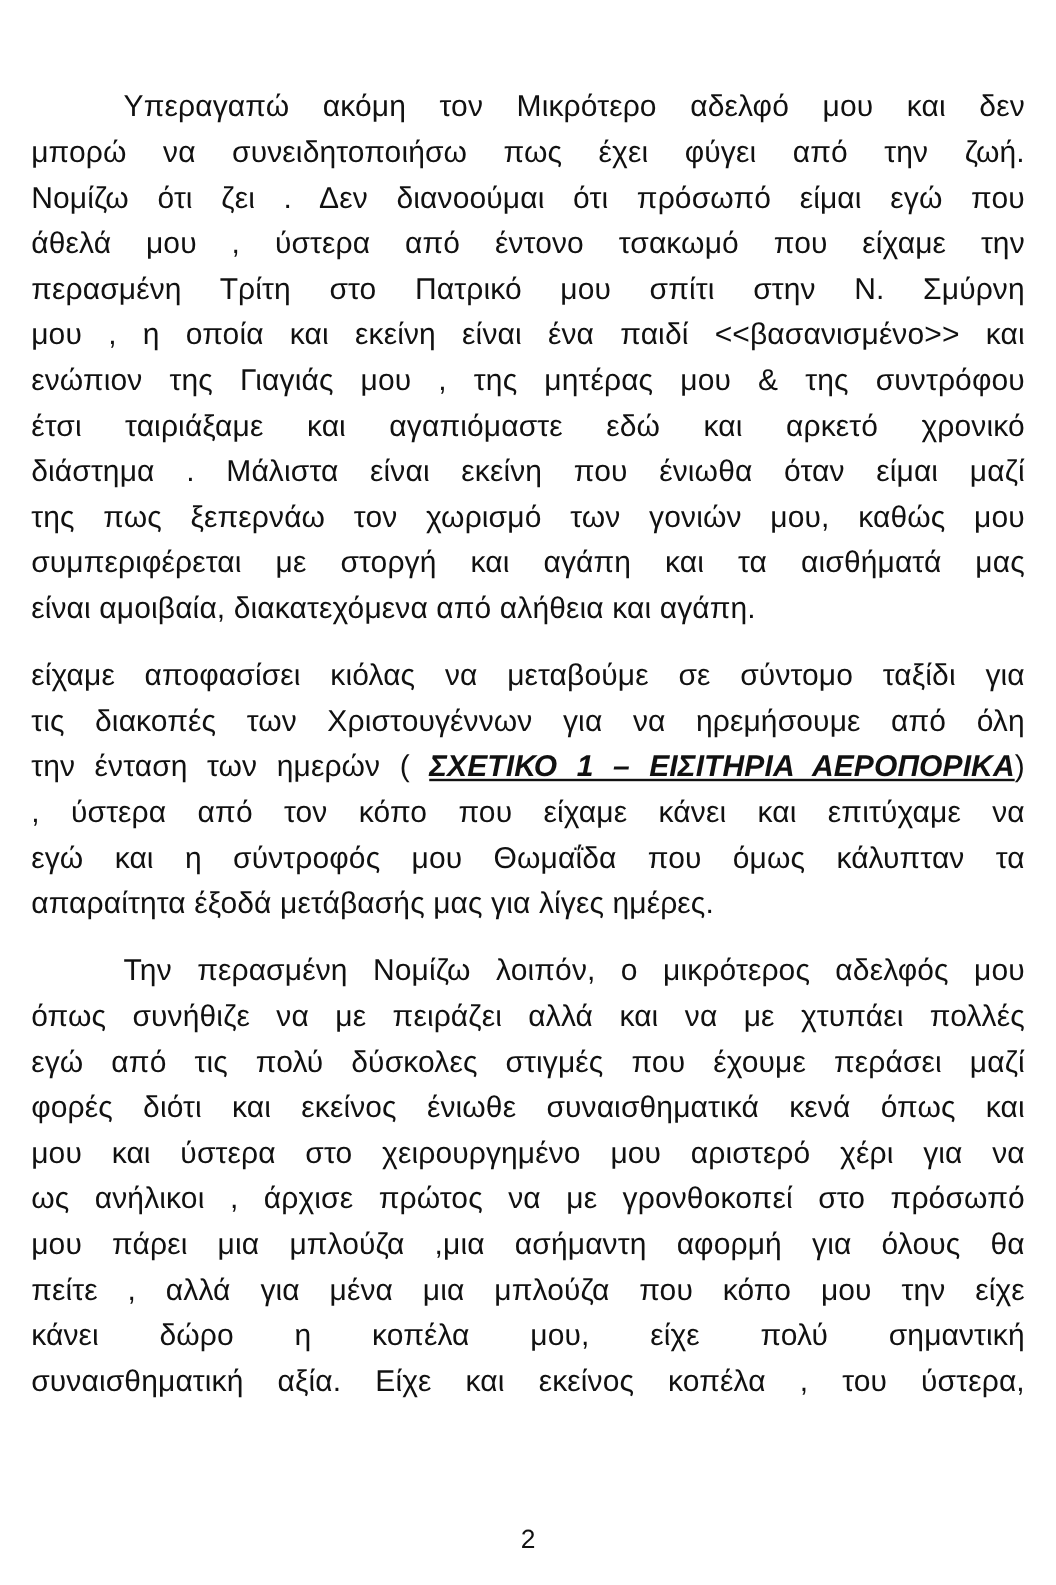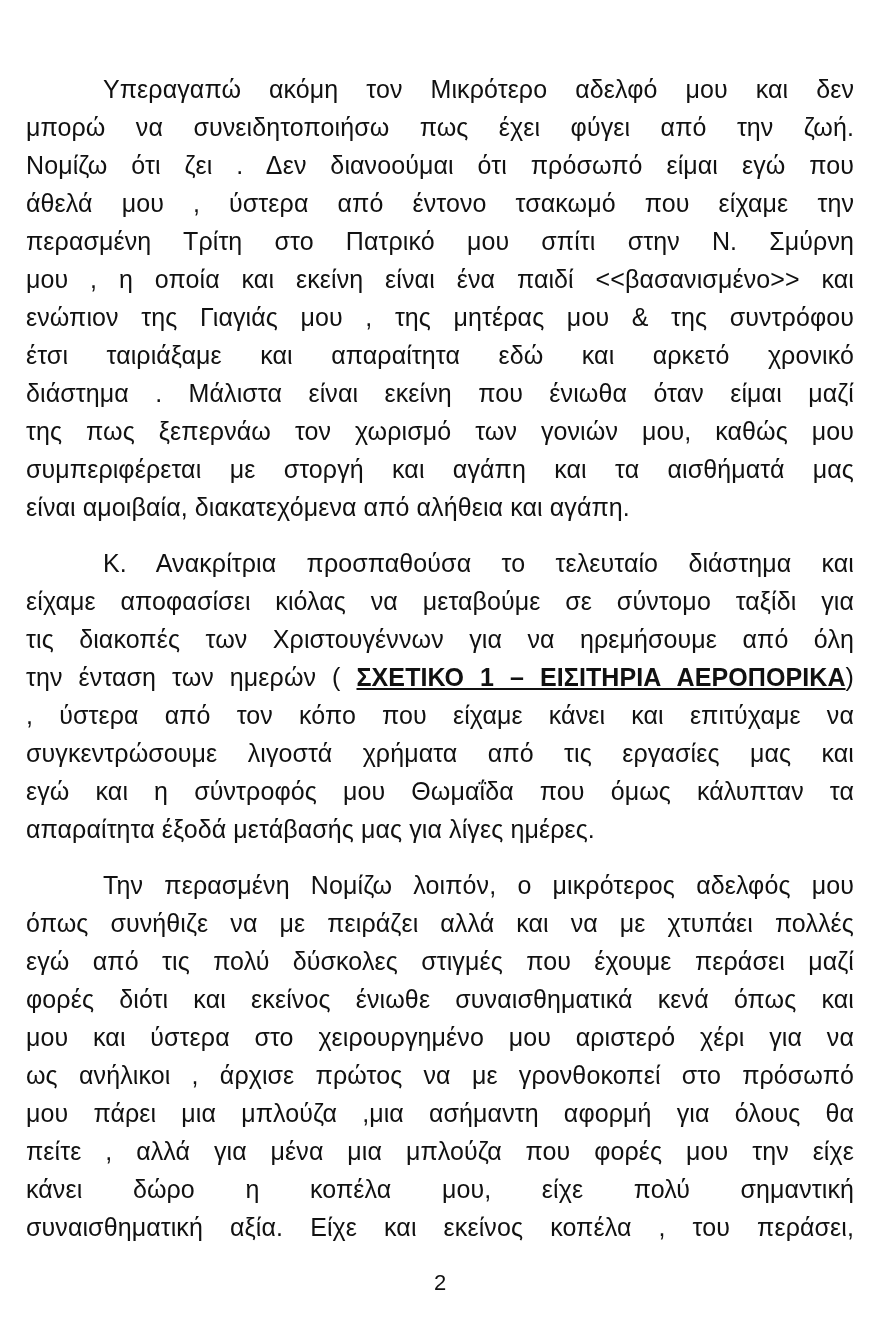--- a/index.html
+++ b/index.html
@@ -35,20 +35,21 @@
   }
   .line.indent {
     text-indent: 77px;
   }
   .line.no-just {
     text-align: right;
     text-align-last: left;
   }
   .em-seg {
     font-weight: bold;
+    font-style: italic;
     text-decoration: underline;
   }
   .page-number {
     position: absolute;
     bottom: 26px;
     left: 0;
     width: 100%;
     text-align: center;
     font-size: 22px;
     line-height: 24px;
@@ -61,43 +62,41 @@
 <div class="page">
   <div class="content">
       <div class="paragraph">
         <div class="line indent"><span>Υπεραγαπώ ακόμη τον Μικρότερο αδελφό μου και δεν</span></div>
         <div class="line"><span>μπορώ να συνειδητοποιήσω πως έχει φύγει από την ζωή.</span></div>
         <div class="line"><span>Νομίζω ότι ζει . Δεν διανοούμαι ότι πρόσωπό είμαι εγώ που</span></div>
         <div class="line"><span>άθελά μου , ύστερα από έντονο τσακωμό που είχαμε την</span></div>
         <div class="line"><span>περασμένη Τρίτη στο Πατρικό μου σπίτι στην Ν. Σμύρνη</span></div>
         <div class="line"><span>μου , η οποία και εκείνη είναι ένα παιδί &lt;&lt;βασανισμένο&gt;&gt; και</span></div>
         <div class="line"><span>ενώπιον της Γιαγιάς μου , της μητέρας μου &amp; της συντρόφου</span></div>
-        <div class="line"><span>έτσι ταιριάξαμε και απαραίτητα εδώ και αρκετό χρονικό</span></div>
+        <div class="line"><span>έτσι ταιριάξαμε και αγαπιόμαστε εδώ και αρκετό χρονικό</span></div>
         <div class="line"><span>διάστημα . Μάλιστα είναι εκείνη που ένιωθα όταν είμαι μαζί</span></div>
         <div class="line"><span>της πως ξεπερνάω τον χωρισμό των γονιών μου, καθώς μου</span></div>
         <div class="line"><span>συμπεριφέρεται με στοργή και αγάπη και τα αισθήματά μας</span></div>
         <div class="line no-just"><span>είναι αμοιβαία, διακατεχόμενα από αλήθεια και αγάπη.</span></div>
       </div>
       <div class="paragraph">
-        <div class="line indent"><span>Κ. Ανακρίτρια προσπαθούσα το τελευταίο διάστημα και</span></div>
         <div class="line"><span>είχαμε αποφασίσει κιόλας να μεταβούμε σε σύντομο ταξίδι για</span></div>
         <div class="line"><span>τις διακοπές των Χριστουγέννων για να ηρεμήσουμε από όλη</span></div>
         <div class="line"><span>την ένταση των ημερών ( </span><span class="em-seg">ΣΧΕΤΙΚΟ 1 – ΕΙΣΙΤΗΡΙΑ ΑΕΡΟΠΟΡΙΚΑ</span><span>)</span></div>
         <div class="line"><span>, ύστερα από τον κόπο που είχαμε κάνει και επιτύχαμε να</span></div>
-        <div class="line"><span>συγκεντρώσουμε λιγοστά χρήματα από τις εργασίες μας και</span></div>
         <div class="line"><span>εγώ και η σύντροφός μου Θωμαΐδα που όμως κάλυπταν τα</span></div>
         <div class="line no-just"><span>απαραίτητα έξοδά μετάβασής μας για λίγες ημέρες.</span></div>
       </div>
       <div class="paragraph">
         <div class="line indent"><span>Την περασμένη Νομίζω λοιπόν,  ο μικρότερος αδελφός μου</span></div>
         <div class="line"><span>όπως συνήθιζε να με πειράζει αλλά και να με χτυπάει πολλές</span></div>
         <div class="line"><span>εγώ από τις πολύ δύσκολες στιγμές που έχουμε περάσει μαζί</span></div>
         <div class="line"><span>φορές διότι και εκείνος ένιωθε συναισθηματικά κενά όπως και</span></div>
         <div class="line"><span>μου και ύστερα στο χειρουργημένο μου αριστερό χέρι για να</span></div>
         <div class="line"><span>ως ανήλικοι  ,  άρχισε πρώτος να με γρονθοκοπεί στο πρόσωπό</span></div>
         <div class="line"><span>μου πάρει μια μπλούζα ,μια ασήμαντη αφορμή για όλους θα</span></div>
-        <div class="line"><span>πείτε , αλλά για μένα μια μπλούζα που φορές  μου την είχε</span></div>
+        <div class="line"><span>πείτε , αλλά για μένα μια μπλούζα που κόπο  μου την είχε</span></div>
         <div class="line"><span>κάνει δώρο η κοπέλα μου, είχε πολύ σημαντική</span></div>
-        <div class="line"><span>συναισθηματική αξία. Είχε και εκείνος κοπέλα , του περάσει,</span></div>
+        <div class="line"><span>συναισθηματική αξία. Είχε και εκείνος κοπέλα , του ύστερα,</span></div>
       </div>
     </div>
   <div class="page-number">2</div>
 </div>
 
 </body></html>

